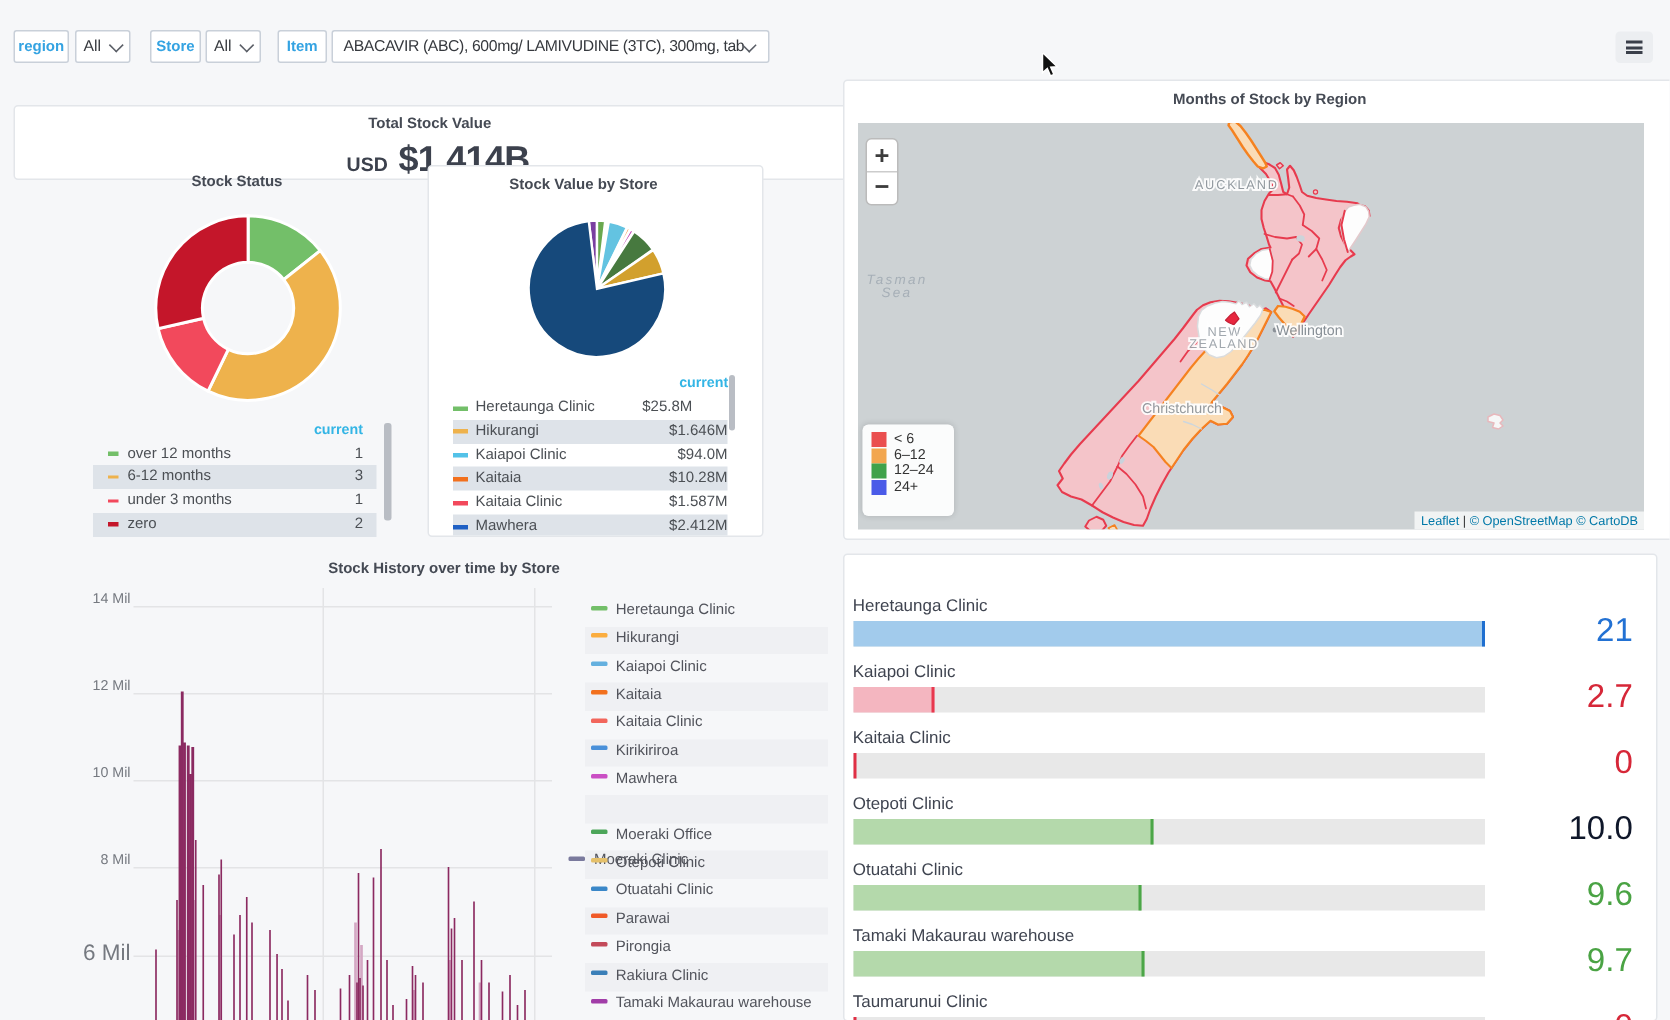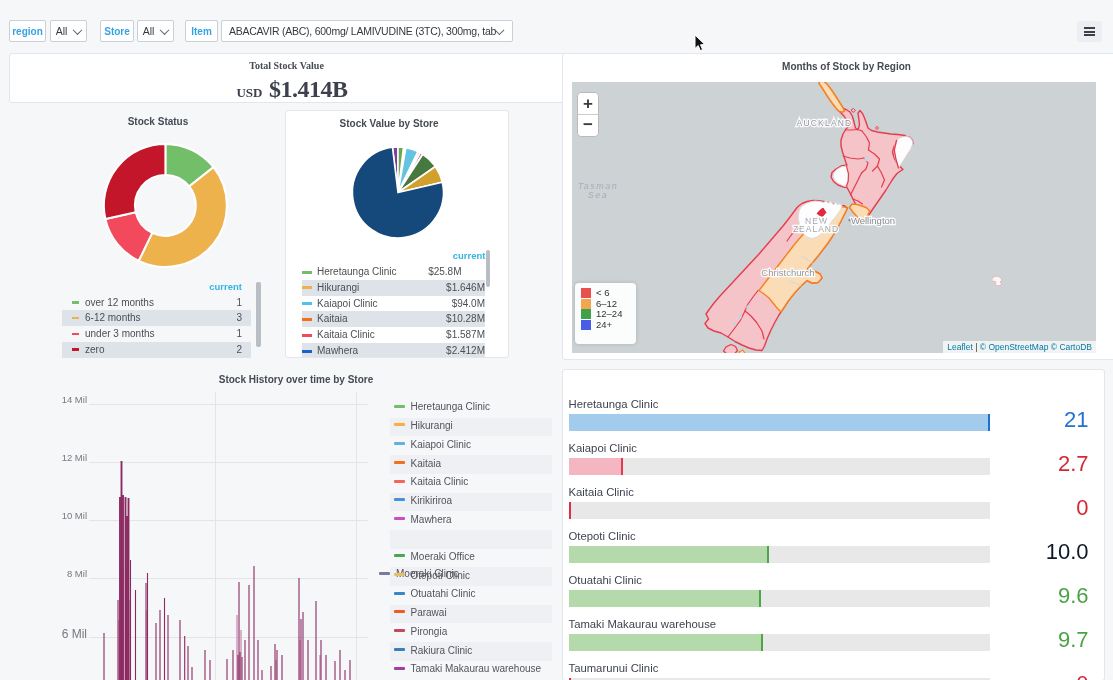--- a/index.html
+++ b/index.html
@@ -43,21 +43,21 @@
 <div class="vbox" style="left:221px; width:292px; white-space:nowrap; font-size:10.8px; letter-spacing:-0.25px; overflow:hidden; justify-content:flex-start; padding:0 7px;">
     <span class="vval">ABACAVIR (ABC), 600mg/ LAMIVUDINE (3TC), 300mg, tab</span>
     <span class="caret" style="margin-left:auto; margin-right:2px;"></span>
   </div>
 <div class="abs" style="left:1077px; top:21px; width:25px; height:21px; background:#eceef1; border-radius:3px;">
   <div class="abs" style="left:7px; top:6px; width:11px; height:2px; background:#3a3f4a;"></div>
   <div class="abs" style="left:7px; top:9.5px; width:11px; height:2px; background:#3a3f4a;"></div>
   <div class="abs" style="left:7px; top:13px; width:11px; height:2px; background:#3a3f4a;"></div>
 </div>
 
-<div class="panel" style="left:9px; top:53px; width:566px; height:50px;font-family:Liberation Serif, serif;">
+<div class="panel" style="left:9px; top:70px; width:566px; height:50px;">
   <div class="ptitle" style="top:6px; left:-11px;">Total Stock Value</div>
   <div class="abs" style="top:21.5px; left:0; right:0; text-align:center; color:#3c414d; white-space:nowrap;">
     <span style="font-size:13px; font-weight:bold;">USD&nbsp;&nbsp;</span><span style="font-size:24px; font-weight:bold; letter-spacing:-0.5px;">$1.414B</span>
   </div>
 </div>
 
 <div class="panel" style="left:562px; top:53px; width:585px; height:307px;">
   <div class="ptitle" style="top:7px; left:-16px;">Months of Stock by Region</div>
   <div class="abs" style="left:9px; top:28px; width:524px; height:271px; background:#cdd2d4; overflow:hidden;">
     <svg class="abs" style="left:0; top:0;" width="524" height="271" viewBox="571 81 524 271">
@@ -198,21 +198,21 @@
 <div class="lt-row" style="left:60px; top:233.5px; width:139.5px; text-align:right;">$2.412M</div>
 <div class="abs" style="left:200px; top:139.5px; width:4px; height:37px; background:#b9bdc4; border-radius:2px;"></div>
 </div>
 
 <div class="abs" style="left:8px; top:368px; width:544px; height:312px;">
   <div class="ptitle" style="top:6px; left:32px;">Stock History over time by Store</div>
 <div class="abs" style="left:0; top:25.5px; width:79px; text-align:right; font-size:9.5px; color:#757980;">14 Mil</div>
 <div class="abs" style="left:0; top:83.8px; width:79px; text-align:right; font-size:9.5px; color:#757980;">12 Mil</div>
 <div class="abs" style="left:0; top:142.1px; width:79px; text-align:right; font-size:9.5px; color:#757980;">10 Mil</div>
 <div class="abs" style="left:0; top:200.4px; width:79px; text-align:right; font-size:9.5px; color:#757980;">8 Mil</div>
-<div class="abs" style="left:0; top:258.7px; width:79px; text-align:right; font-size:12px; color:#757980;">6 Mil</div>
+<div class="abs" style="left:0; top:258.7px; width:79px; text-align:right; font-size:15px; color:#757980;">6 Mil</div>
 <div class="abs" style="left:81px; top:35.5px; width:278.5px; height:1px; background:#e3e4e6;"></div>
 <div class="abs" style="left:81px; top:93.8px; width:278.5px; height:1px; background:#e3e4e6;"></div>
 <div class="abs" style="left:81px; top:152.1px; width:278.5px; height:1px; background:#e3e4e6;"></div>
 <div class="abs" style="left:81px; top:210.4px; width:278.5px; height:1px; background:#e3e4e6;"></div>
 <div class="abs" style="left:81px; top:268.7px; width:278.5px; height:1px; background:#e3e4e6;"></div>
 <div class="abs" style="left:206.5px; top:24px; width:1px; height:288px; background:#e3e4e6;"></div>
 <div class="abs" style="left:347.5px; top:24px; width:1px; height:288px; background:#e3e4e6;"></div>
 <svg class="abs" style="left:0; top:0;" width="544" height="312" viewBox="8 368 544 312">
       <path d="M119 681 L119 620" stroke="#d4a8c4" stroke-width="1.8" fill="none"></path>
       <path d="M122 681 L122 560" stroke="#d4a8c4" stroke-width="1.8" fill="none"></path>

